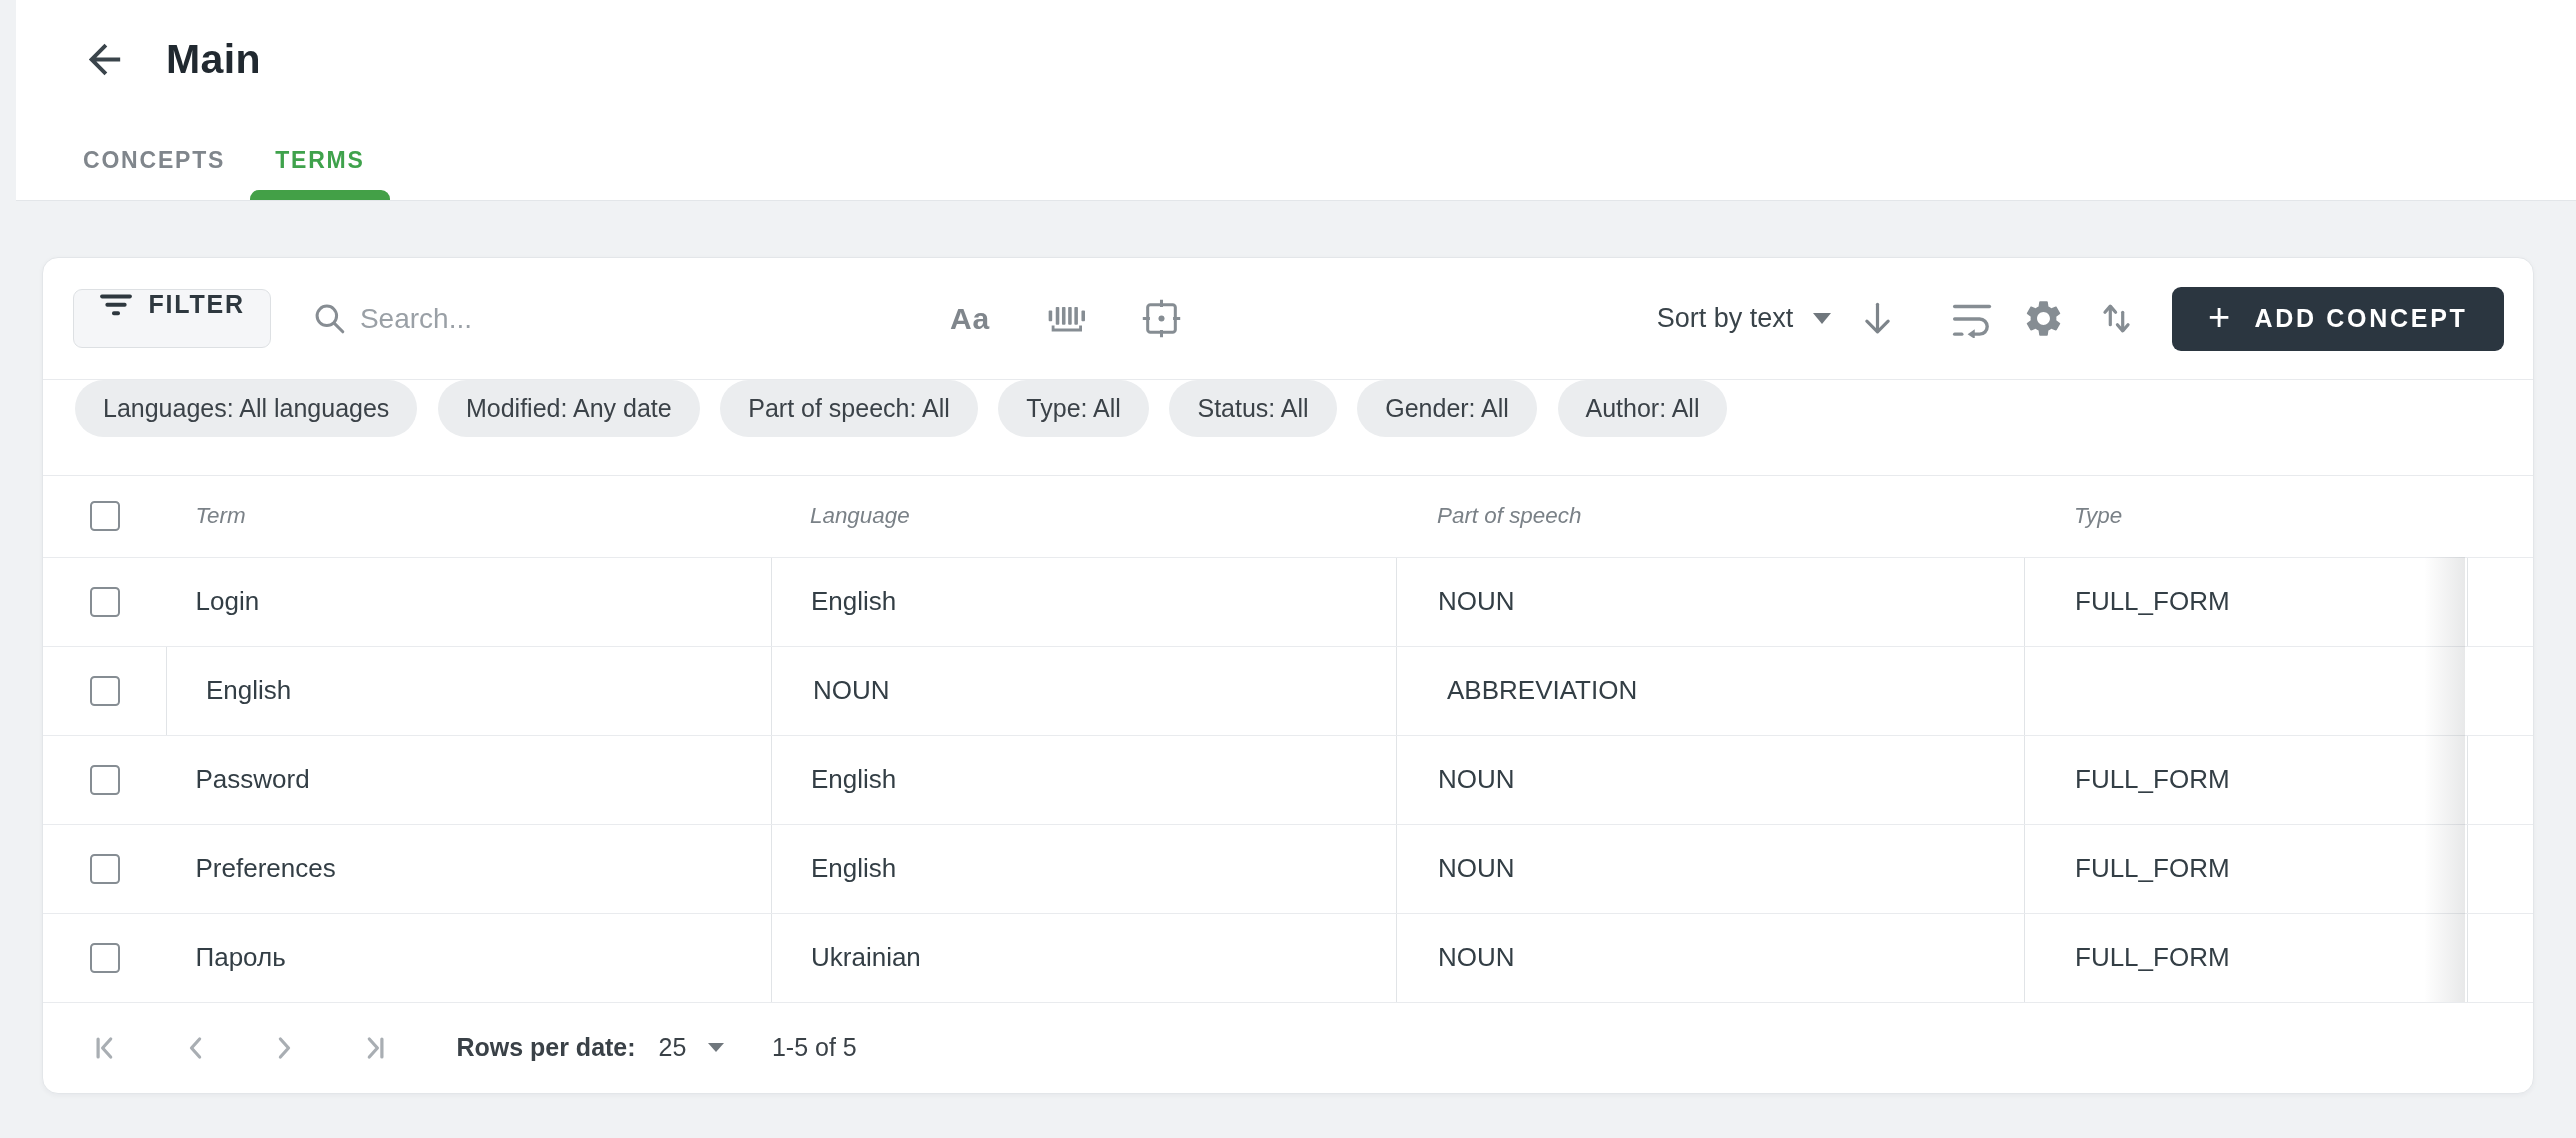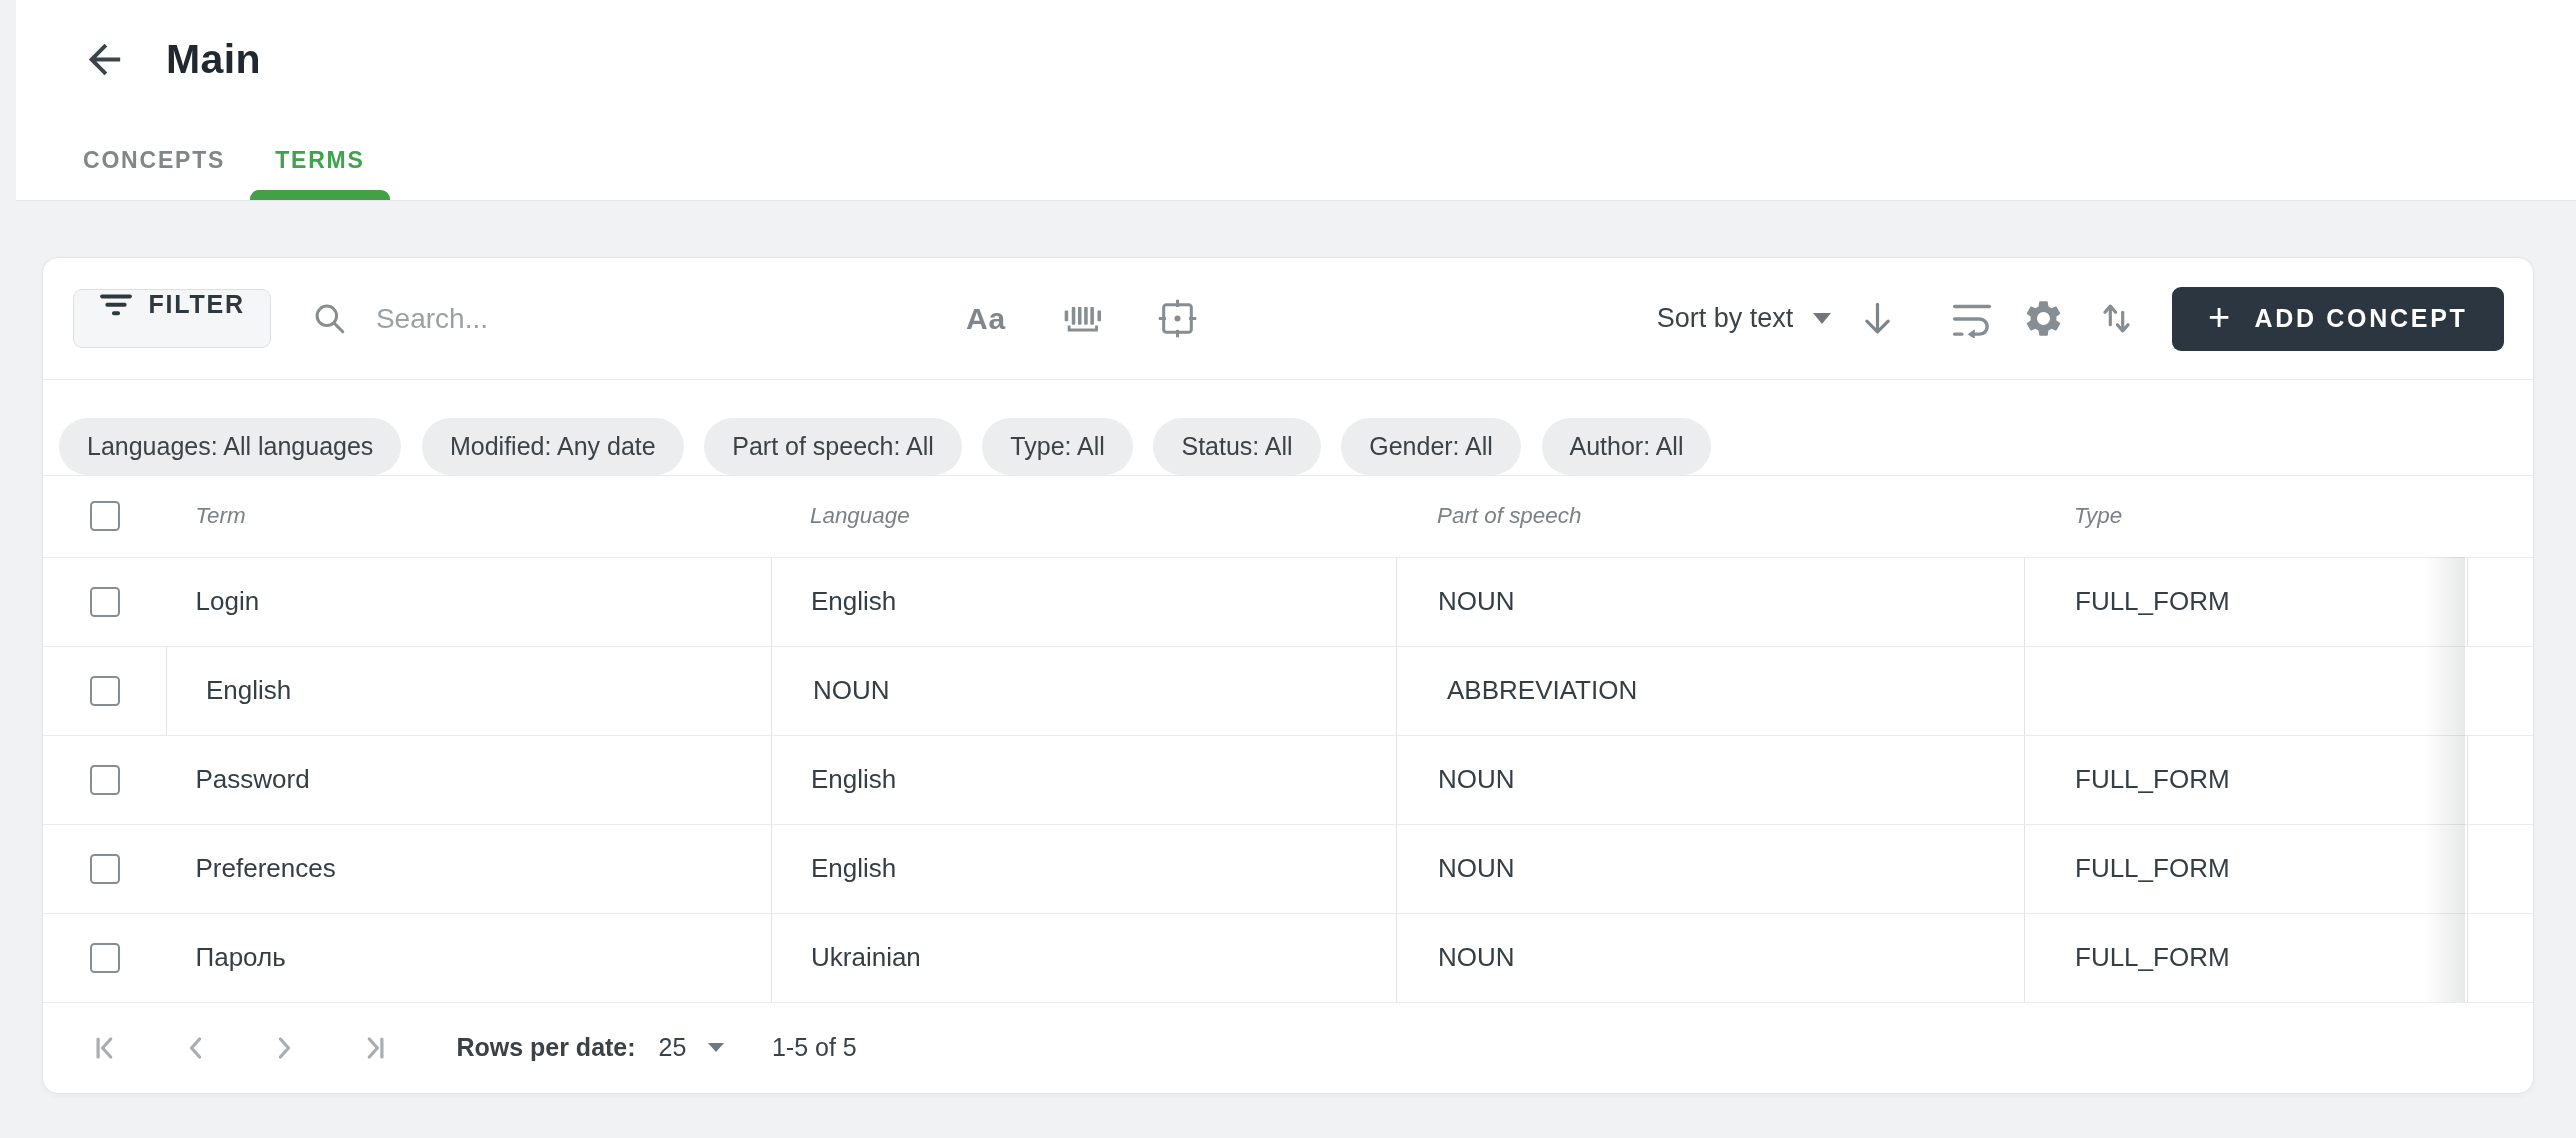--- a/index.html
+++ b/index.html
@@ -47,21 +47,21 @@
   }
   .hr { height:0.9px; background:#e8eaed; }
 
   
   .toolbar { height:121px; display:flex; align-items:center; padding:0 29.5px; }
   .filter-btn {
     display:flex; align-items:flex-start; gap:16px; height:59px; padding:0 25px;
     background:#f5f6f8; border:1.8px solid #dde0e3; border-radius:9px;
     font-size:25px; font-weight:600; letter-spacing:1.8px; color:#2e383f; cursor:pointer;
   }
-  .search-box { display:flex; align-items:center; gap:27px; margin-left:39px; }
+  .search-box { display:flex; align-items:center; gap:11px; margin-left:39px; }
   .search-box input {
     border:none; outline:none; background:transparent;
     font-family:"Liberation Sans", sans-serif;
     font-size:28px; color:#3c4043; width:572px;
   }
   .search-box input::placeholder { color:#9aa0a6; }
   .view-icons { display:flex; align-items:center; gap:54px; margin-left:18px; }
   .icon-btn { background:none; border:none; cursor:pointer; display:flex; align-items:center; justify-content:center; }
   .match-case { font-size:30px; font-weight:600; color:#80868c; letter-spacing:0.9px; }
   .toolbar-right { margin-left:auto; display:flex; align-items:center; }
@@ -76,21 +76,21 @@
   .add-btn {
     margin-left:36px; display:flex; align-items:center; gap:21.5px;
     background:#2b3640; color:#ffffff; height:64px; padding:0 36px;
     border:none; border-radius:9px; cursor:pointer;
     font-family:"Liberation Sans", sans-serif;
     font-size:25px; font-weight:600; letter-spacing:2.7px;
   }
   .add-btn .plus { font-size:38px; font-weight:400; line-height:1; margin-top:-3.6px; }
 
   
-  .chips { height:95px; display:flex; align-items:flex-end; gap:20.6px; padding:0 16px; }
+  .chips { height:95px; display:flex; align-items:flex-start; gap:20.6px; padding:0 32px; }
   .chip {
     background:#ebedef; color:#3b4248; border-radius:894px; height:57px;
     display:flex; align-items:center; padding:0 28px; font-size:25px; cursor:pointer; white-space:nowrap;
   }
 
   
   .grid { display:grid; grid-template-columns:123px 605px 625px 628px 443px 68px; align-items:stretch; }
   .thead { height:81px;font-style:italic; }
   .thead .cell { display:flex; align-items:center; font-size:22.4px; color:#7a8187; }
   .cell { display:flex; align-items:center; height:100%; }

